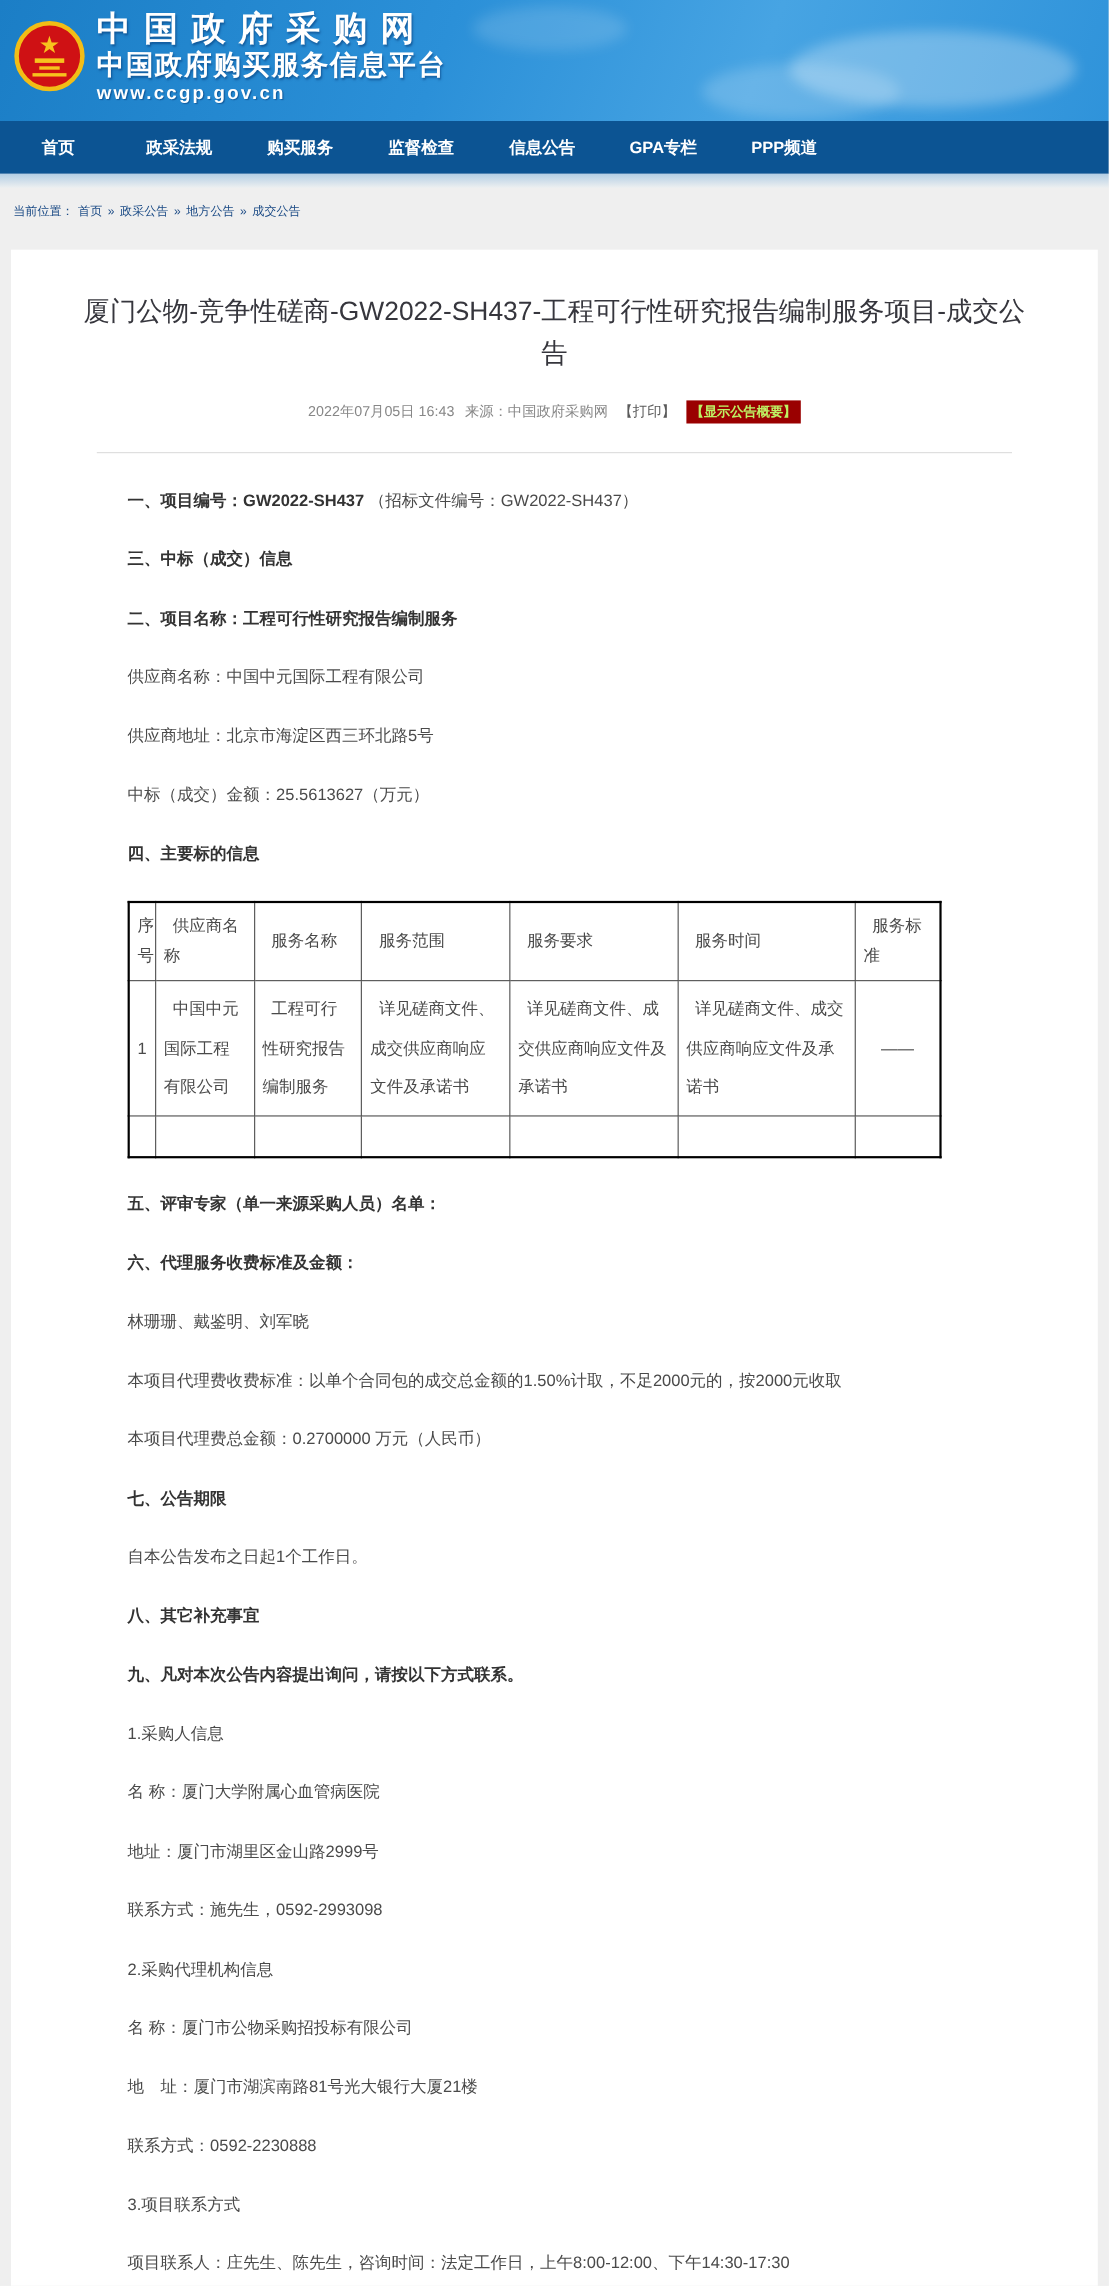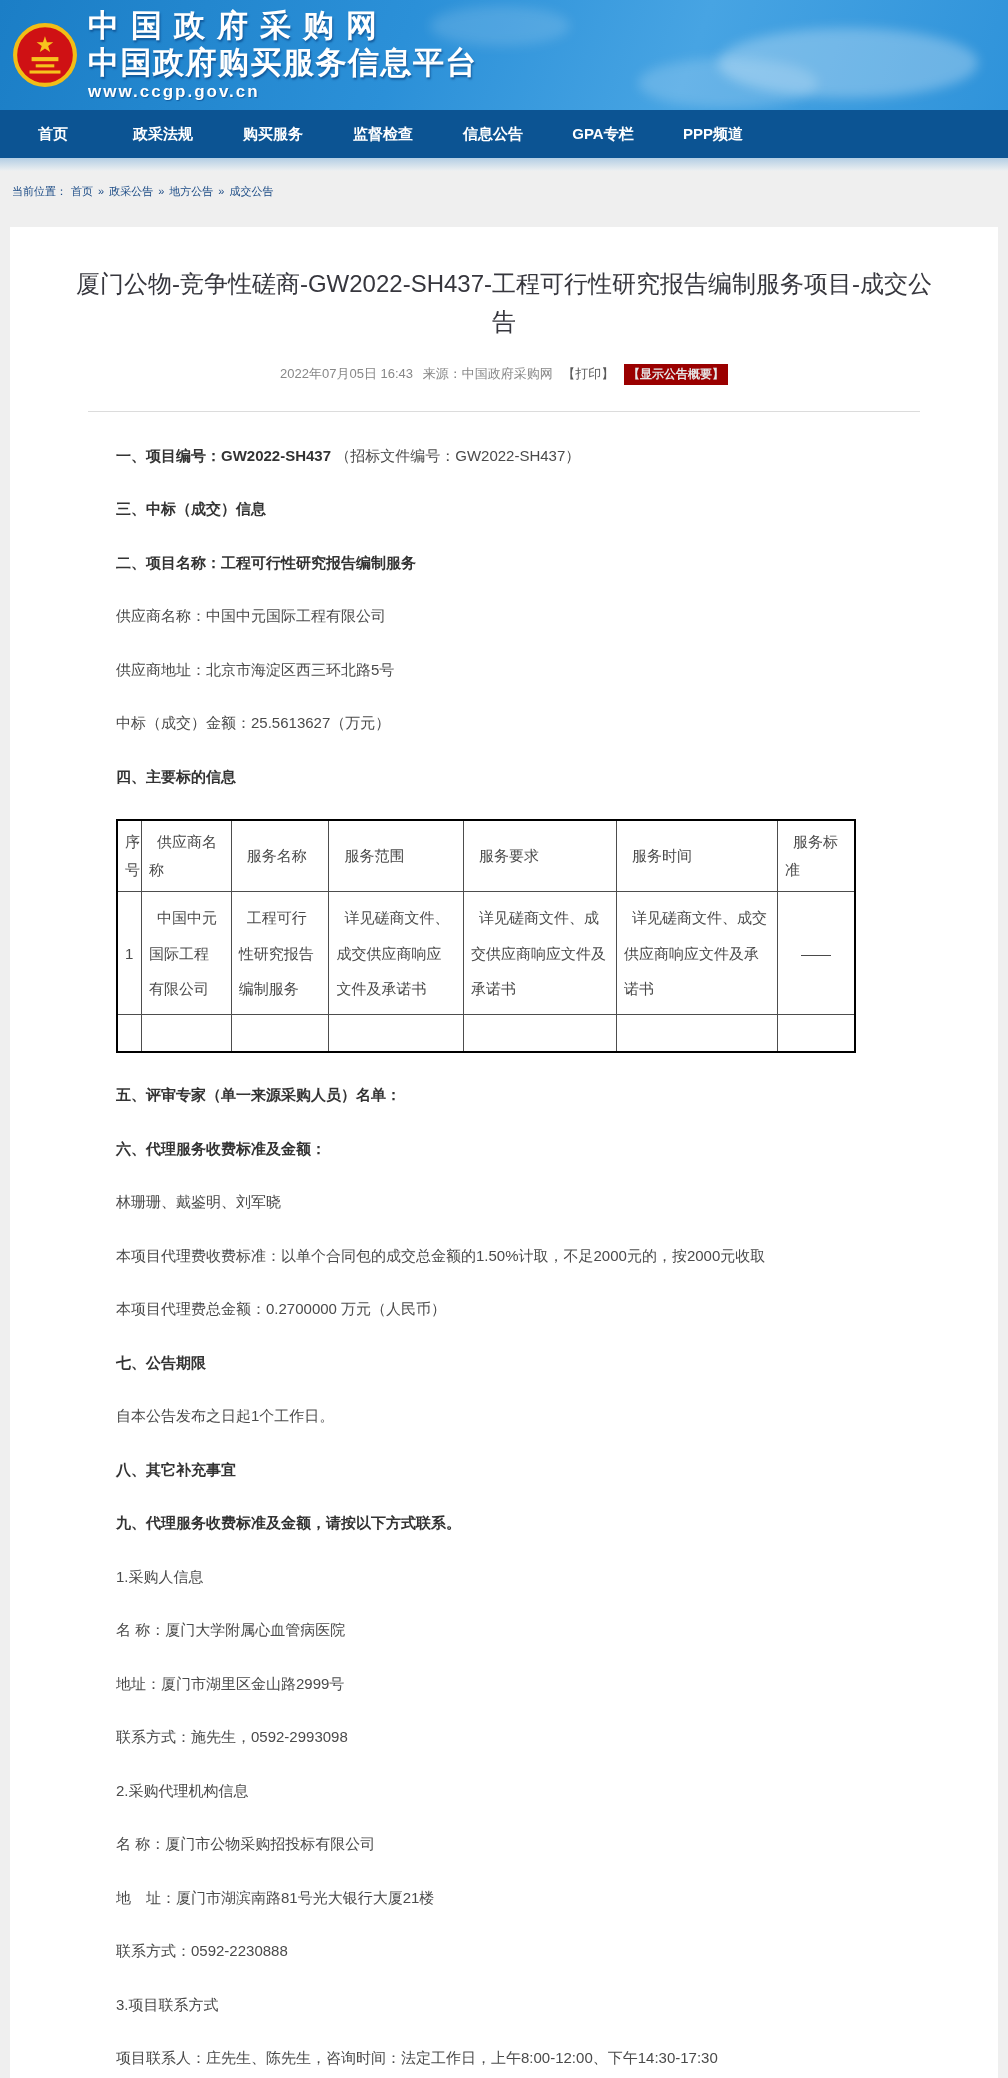--- a/index.html
+++ b/index.html
@@ -10,21 +10,21 @@
     background:linear-gradient(110deg,#1b7ec6 0%,#2b90d8 40%,#47a4e3 68%,#2f93da 100%);}
   .cloud{position:absolute;border-radius:50%;filter:blur(6px);background:rgba(255,255,255,.28);}
   .cloud.c1{width:260px;height:70px;right:30px;top:28px;}
   .cloud.c2{width:180px;height:50px;right:190px;top:58px;background:rgba(255,255,255,.18);}
   .cloud.c3{width:140px;height:40px;left:430px;top:6px;background:rgba(255,255,255,.14);}
   .logo-wrap{position:absolute;left:12px;top:8px;display:flex;align-items:center;gap:10px;cursor:pointer;}
   .emblem{width:66px;height:66px;flex:0 0 auto;}
   .site-text{color:#fff;}
   .site-name{font-size:31px;font-weight:bold;letter-spacing:12px;line-height:1.15;
     text-shadow:1px 2px 2px rgba(0,50,110,.55);}
-  .site-sub{font-size:31px;font-weight:bold;letter-spacing:1.5px;line-height:1.2;
+  .site-sub{font-size:25px;font-weight:bold;letter-spacing:1.5px;line-height:1.2;
     text-shadow:1px 2px 2px rgba(0,50,110,.55);}
   .site-url{font-size:17px;font-weight:bold;letter-spacing:2px;text-align:left;line-height:1.25;
     text-shadow:1px 1px 1px rgba(0,50,110,.5);}
 
   
   .navbar{height:48px;background:#0c5493;display:flex;align-items:center;padding-left:20px;}
   .nav-item{color:#fff;font-size:15px;font-weight:bold;min-width:66px;text-align:center;
     margin-right:44px;cursor:pointer;white-space:nowrap;}
   .strip{height:13px;background:linear-gradient(#b3cee4,#eef0f1);}
 
@@ -33,21 +33,21 @@
   .breadcrumb .crumb{color:#1a4a85;margin:0 4px;cursor:pointer;}
   .breadcrumb .sep{color:#1a4a85;margin:0 1px;}
 
   
   .content{background:#fff;margin:0 10px;padding:38px 0 40px;min-height:1825px;box-sizing:border-box;}
   .title{max-width:858px;margin:0 auto;text-align:center;font-size:24px;font-weight:normal;
     color:#36363d;line-height:1.6;}
   .meta{margin-top:22px;text-align:center;font-size:13px;color:#878787;}
   .meta span{margin:0 3px;}
   .meta .print{color:#5a5a5a;cursor:pointer;}
-  .badge{display:inline-block;background:#9a0000;color:#e5e5e5;font-size:12px;font-weight:bold;
+  .badge{display:inline-block;background:#9a0000;color:#bef264;font-size:12px;font-weight:bold;
     padding:2px 4px;cursor:pointer;}
   .divider{margin:26px 78px 0;border-bottom:1px solid #dcdcdc;}
   .article-body{margin:0 78px;padding:2px 28px 0;font-size:15px;color:#4a4a4a;}
   .article-body p{margin:31px 0;line-height:1.5;}
   .article-body .b{font-weight:bold;color:#333;}
 
   
   table.bid{border-collapse:collapse;table-layout:fixed;width:740px;margin:24px 0 28px;
     border:2px solid #000;}
   .bid td{border:1px solid #4d4d4d;font-size:15px;color:#4a4a4a;padding:5px 7px;
@@ -162,21 +162,21 @@
       </table>
 
     <p><span class="b">五、评审专家（单一来源采购人员）名单：</span><span class="n"></span></p>
     <p><span class="b">六、代理服务收费标准及金额：</span><span class="n"></span></p>
     <p><span class="b"></span><span class="n">林珊珊、戴鉴明、刘军晓</span></p>
     <p><span class="b"></span><span class="n">本项目代理费收费标准：以单个合同包的成交总金额的1.50%计取，不足2000元的，按2000元收取</span></p>
     <p><span class="b"></span><span class="n">本项目代理费总金额：0.2700000 万元（人民币）</span></p>
     <p><span class="b">七、公告期限</span><span class="n"></span></p>
     <p><span class="b"></span><span class="n">自本公告发布之日起1个工作日。</span></p>
     <p><span class="b">八、其它补充事宜</span><span class="n"></span></p>
-    <p><span class="b">九、代理服务收费标准及金额，请按以下方式联系。</span><span class="n"></span></p>
+    <p><span class="b">九、凡对本次公告内容提出询问，请按以下方式联系。</span><span class="n"></span></p>
     <p><span class="b"></span><span class="n">1.采购人信息</span></p>
     <p><span class="b"></span><span class="n">名 称：厦门大学附属心血管病医院</span></p>
     <p><span class="b"></span><span class="n">地址：厦门市湖里区金山路2999号</span></p>
     <p><span class="b"></span><span class="n">联系方式：施先生，0592-2993098</span></p>
     <p><span class="b"></span><span class="n">2.采购代理机构信息</span></p>
     <p><span class="b"></span><span class="n">名 称：厦门市公物采购招投标有限公司</span></p>
     <p><span class="b"></span><span class="n">地　址：厦门市湖滨南路81号光大银行大厦21楼</span></p>
     <p><span class="b"></span><span class="n">联系方式：0592-2230888</span></p>
     <p><span class="b"></span><span class="n">3.项目联系方式</span></p>
     <p><span class="b"></span><span class="n">项目联系人：庄先生、陈先生，咨询时间：法定工作日，上午8:00-12:00、下午14:30-17:30</span></p>

